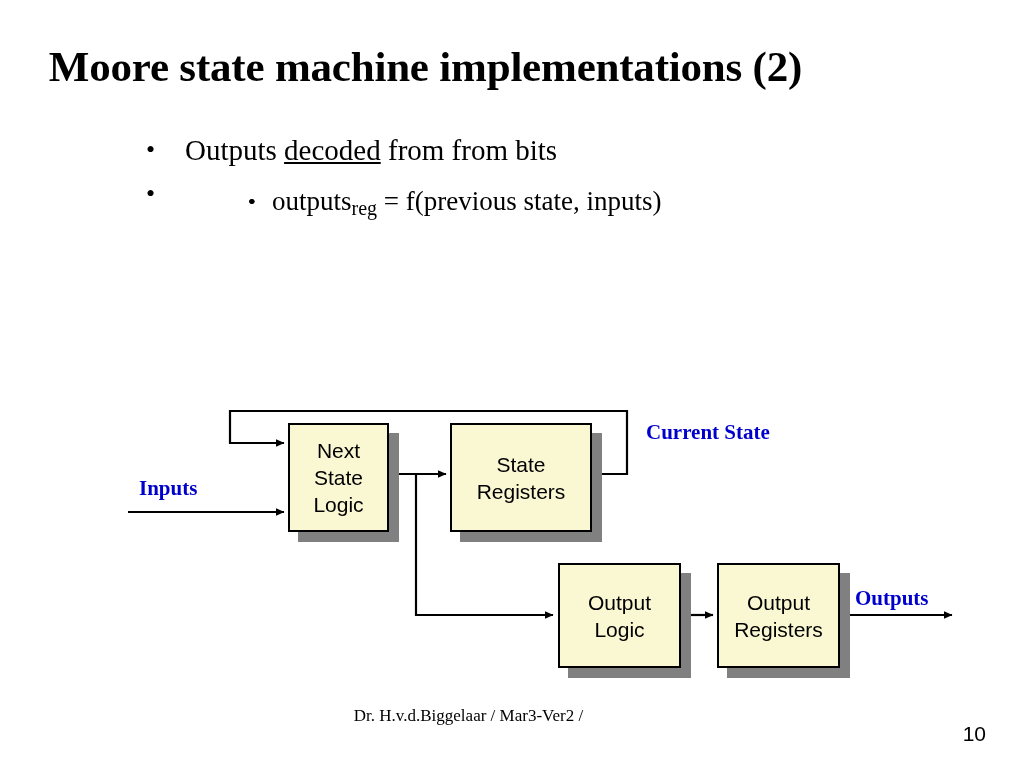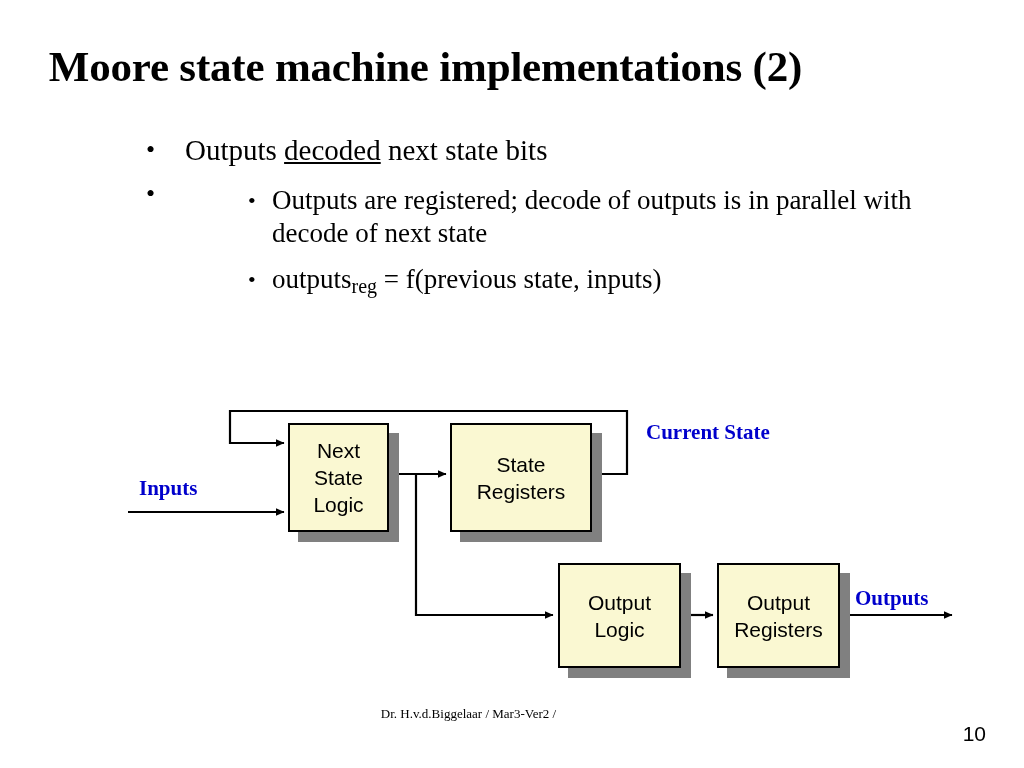--- a/index.html
+++ b/index.html
@@ -118,49 +118,49 @@
     z-index: 4;
   }
 
   
   #footer-note {
     position: absolute;
     left: 0;
     top: 706px;
     width: 937px;
     text-align: center;
-    font-size: 13px;
+    font-size: 17px;
     font-family: "Liberation Serif", "DejaVu Serif", serif;
   }
   #page-number {
     position: absolute;
     right: 38px;
     top: 722px;
     font-size: 21px;
     font-family: Liberation Sans, sans-serif;
   }
 </style>
 </head>
 <body>
 
 <div id="slide-title">Moore state machine implementations (2)</div>
 
 <div id="bullet-list">
 
   <div class="bullet-l1">
-    <span class="marker">•</span><span>Outputs </span><span class="u">decoded</span><span> next state bits</span>
+    <span class="marker">•</span><span>Outputs </span><span class="u">decoded</span><span> from from bits</span>
   </div>
 
   <div class="bullet-l1">
     <span class="marker">•</span>
   </div>
 
   <div class="sub-group">
     <div class="bullet-l2">
-      <span class="marker">•</span><span>Outputs are registered; decode of outputs is in parallel with decode of next state</span>
+      <span class="marker">•</span>
     </div>
     <div class="bullet-l2">
       <span class="marker">•</span><span>outputs</span><span class="sub-script">reg</span><span> = f(previous state, inputs)</span>
     </div>
   </div>
 
 </div>
 
 <div id="diagram">
 

